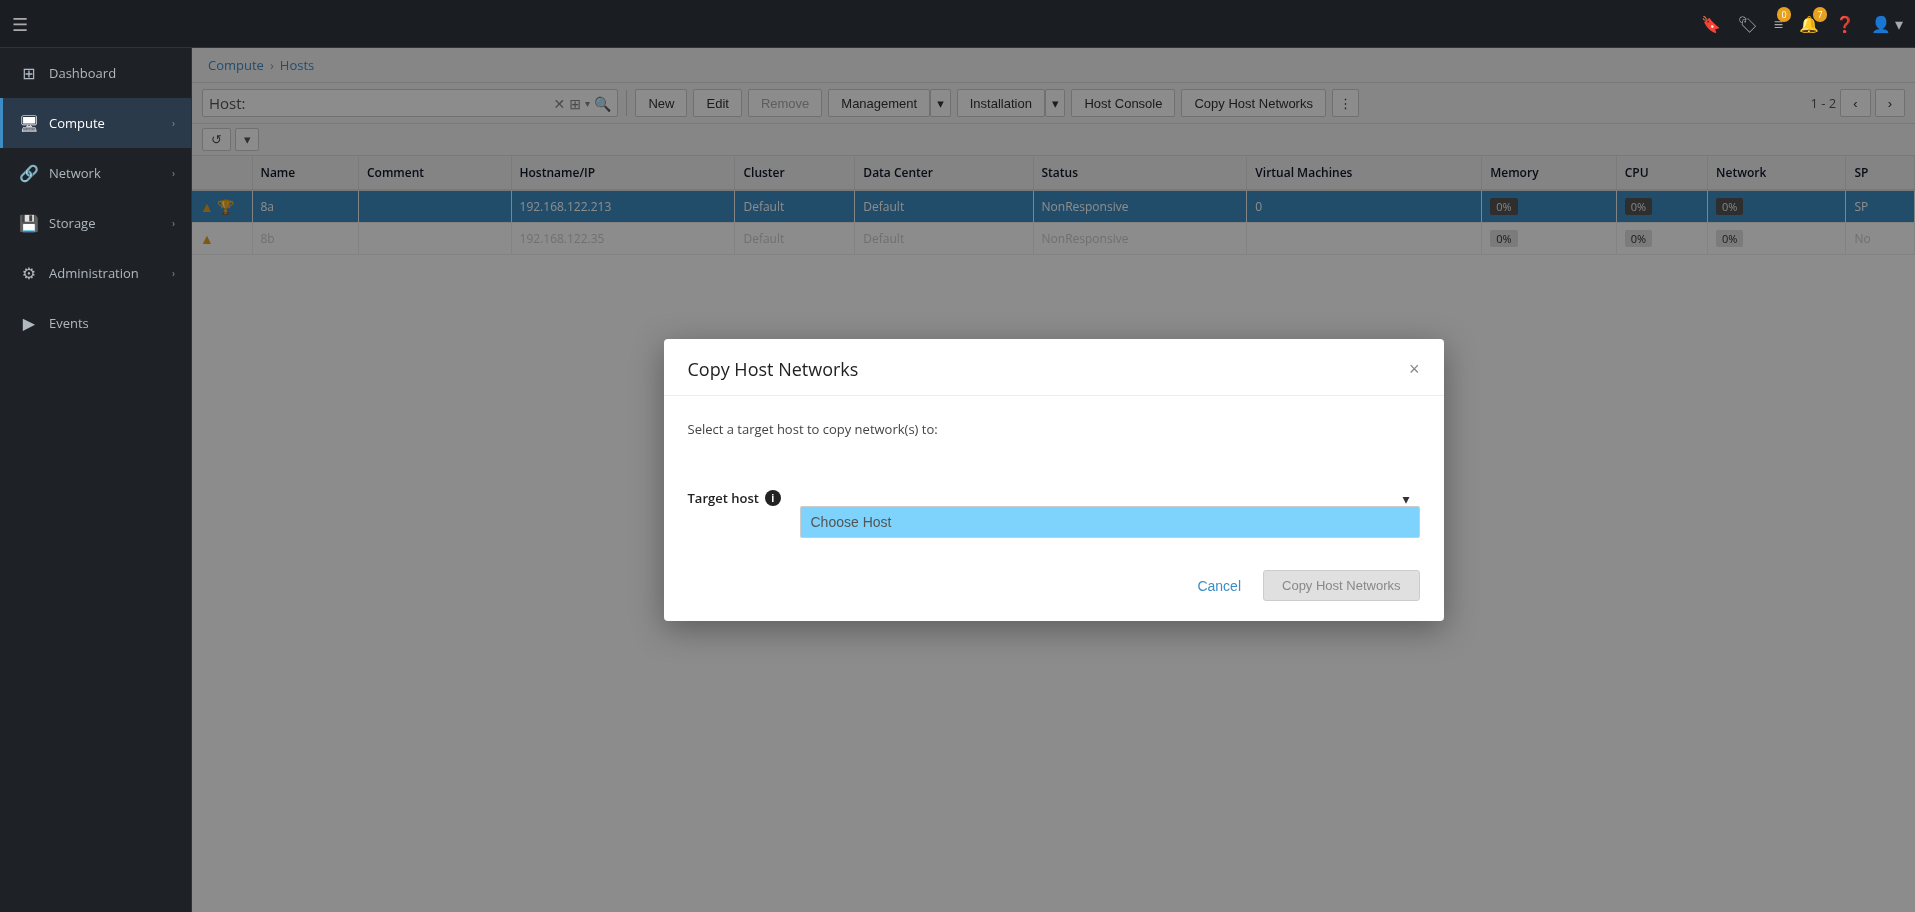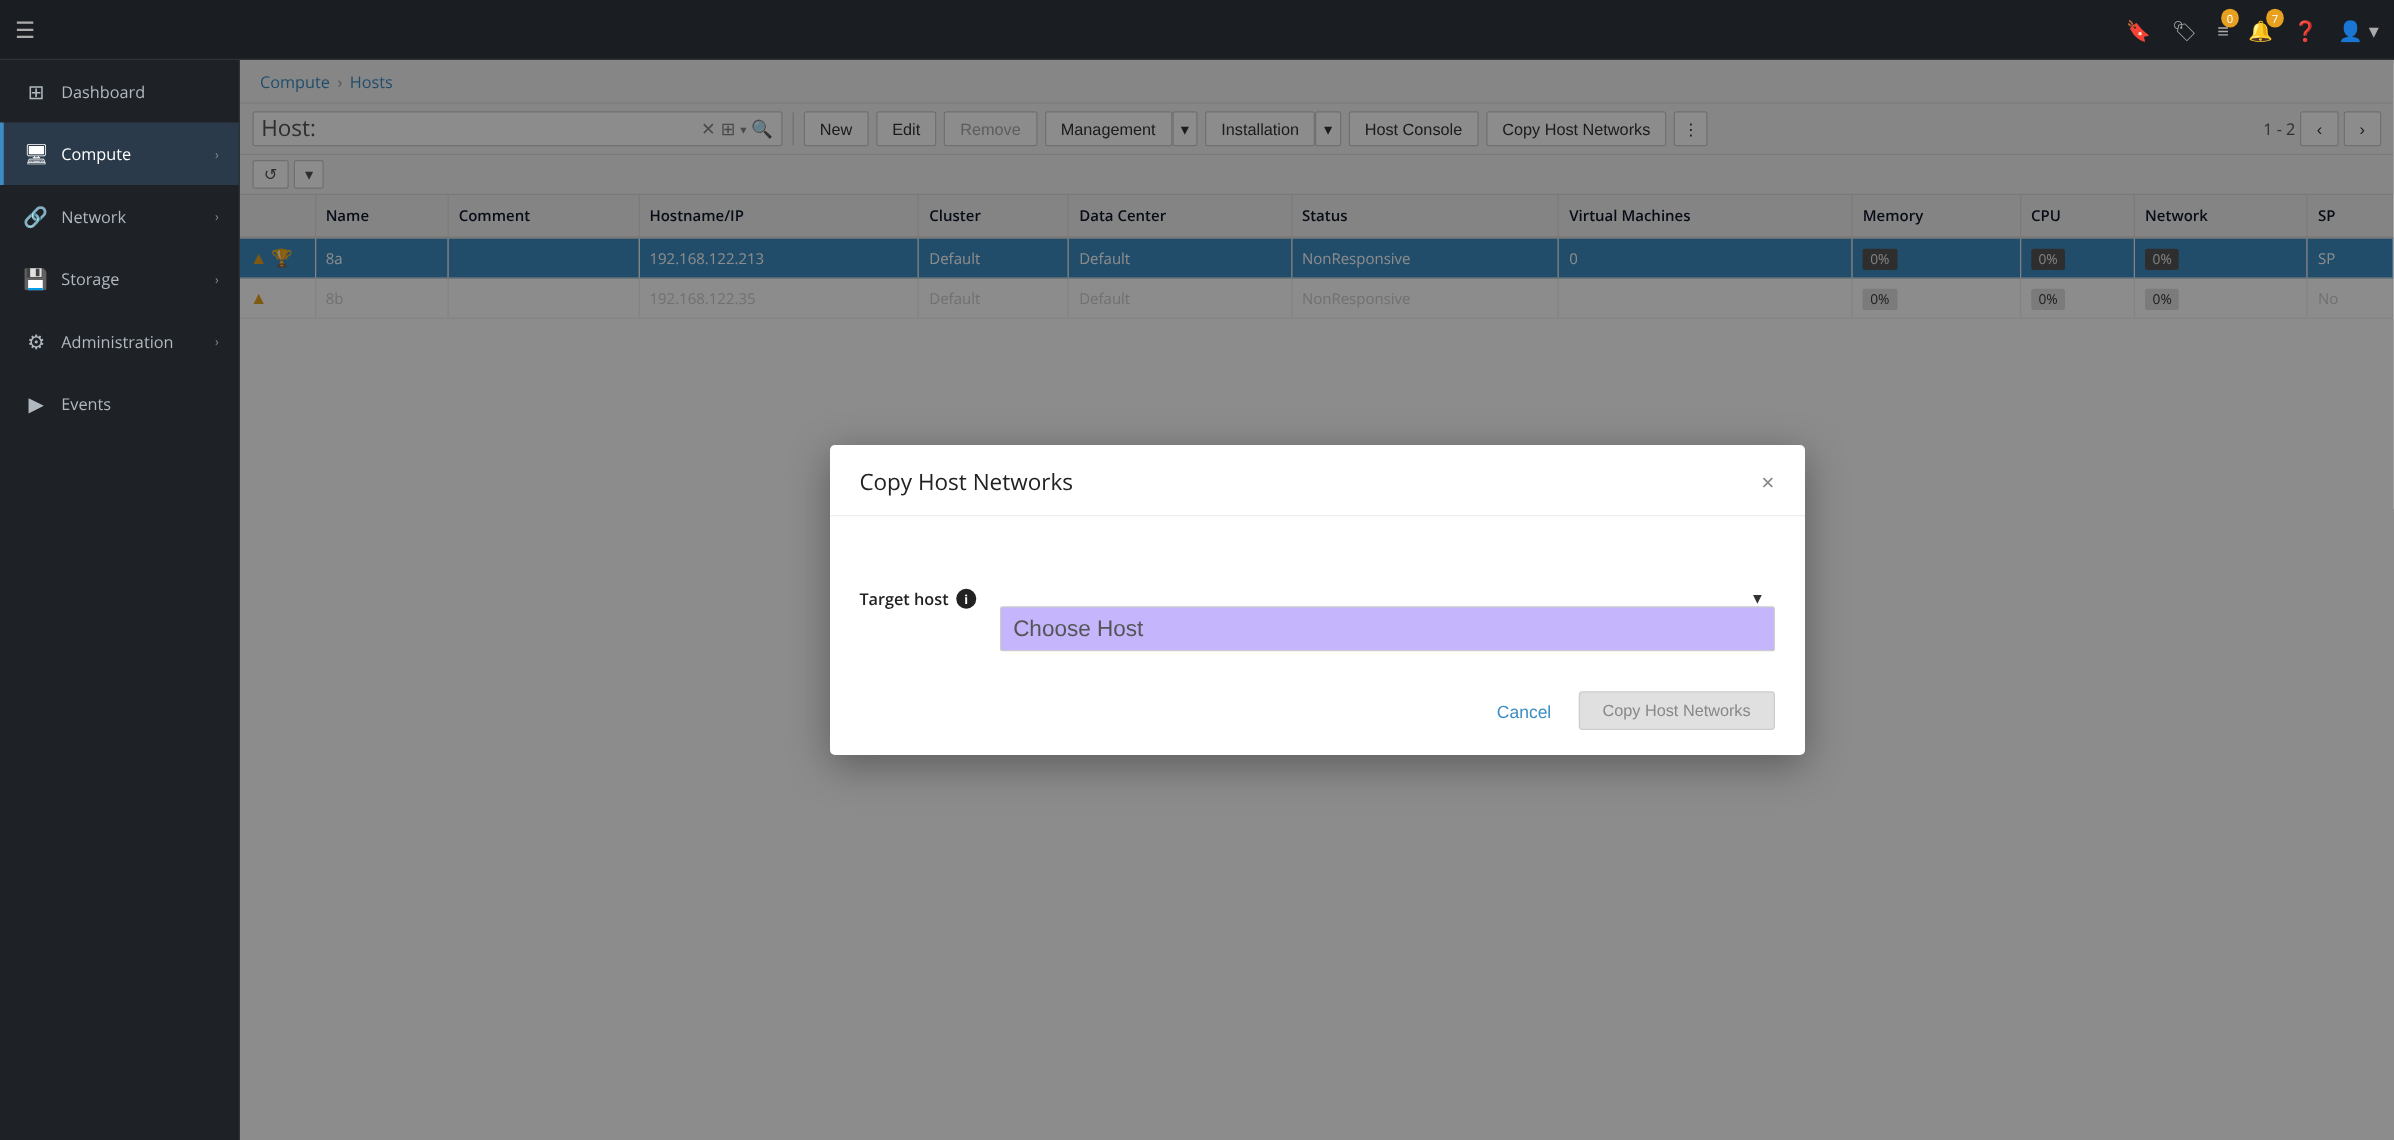--- a/index.html
+++ b/index.html
@@ -83,21 +83,21 @@
     .search-bar {
       display: flex;
       align-items: center;
       background: #fff;
       border: 1px solid #ccc;
       border-radius: 2px;
       padding: 2px 6px;
       gap: 4px;
       height: 28px;
     }
-    .search-label { color: #555; font-size: 18px; }
+    .search-label { color: #555; font-size: 15px; }
     .search-input { border: none; outline: none; font-size: 13px; width: 300px; }
     .search-clear { color: #888; cursor: pointer; font-size: 14px; }
     .search-col { color: #888; cursor: pointer; font-size: 14px; }
     .search-go { color: #888; cursor: pointer; font-size: 14px; }
     .toolbar-sep { width: 1px; background: #ccc; height: 26px; margin: 0 2px; }
     .btn {
       background: #fff;
       border: 1px solid #ccc;
       border-radius: 2px;
       padding: 4px 12px;
@@ -166,24 +166,24 @@
     .dialog-subtitle { color: #444; font-size: 13px; margin-bottom: 20px; }
     .dialog-field { display: flex; align-items: center; gap: 12px; }
     .dialog-field-label { font-weight: 600; color: #222; font-size: 13px; display: flex; align-items: center; gap: 6px; min-width: 100px; }
     .info-icon { background: #222; color: #fff; border-radius: 50%; width: 16px; height: 16px; display: inline-flex; align-items: center; justify-content: center; font-size: 10px; font-weight: bold; cursor: default; }
     .dialog-select-wrap { flex: 1; position: relative; }
     .dialog-select {
       width: 100%;
       padding: 7px 30px 7px 10px;
       border: 1px solid #ccc;
       border-radius: 2px;
-      font-size: 18px;
+      font-size: 14px;
       color: #555;
       appearance: none;
-      background: #c4b5fd;
+      background: #7dd3fc;
       cursor: pointer;
       margin-top: 48px;
     }
     .dialog-select-arrow {
       position: absolute;
       right: 10px;
       top: 50%;
       transform: translateY(-50%);
       color: #333;
       pointer-events: none;
@@ -360,20 +360,21 @@
       </table>
     </div>
 
     <div class="overlay">
       <div class="dialog">
         <div class="dialog-header">
           <span class="dialog-title">Copy Host Networks</span>
           <button class="dialog-close">×</button>
         </div>
         <div class="dialog-body">
+          <p class="dialog-subtitle">Select a target host to copy network(s) to:</p>
           <div class="dialog-field">
             <div class="dialog-field-label">
               <span>Target host</span>
               <span class="info-icon">i</span>
             </div>
             <div class="dialog-select-wrap">
               <select class="dialog-select"><option value="">Choose Host</option></select>
               <span class="dialog-select-arrow">▾</span>
             </div>
           </div>

